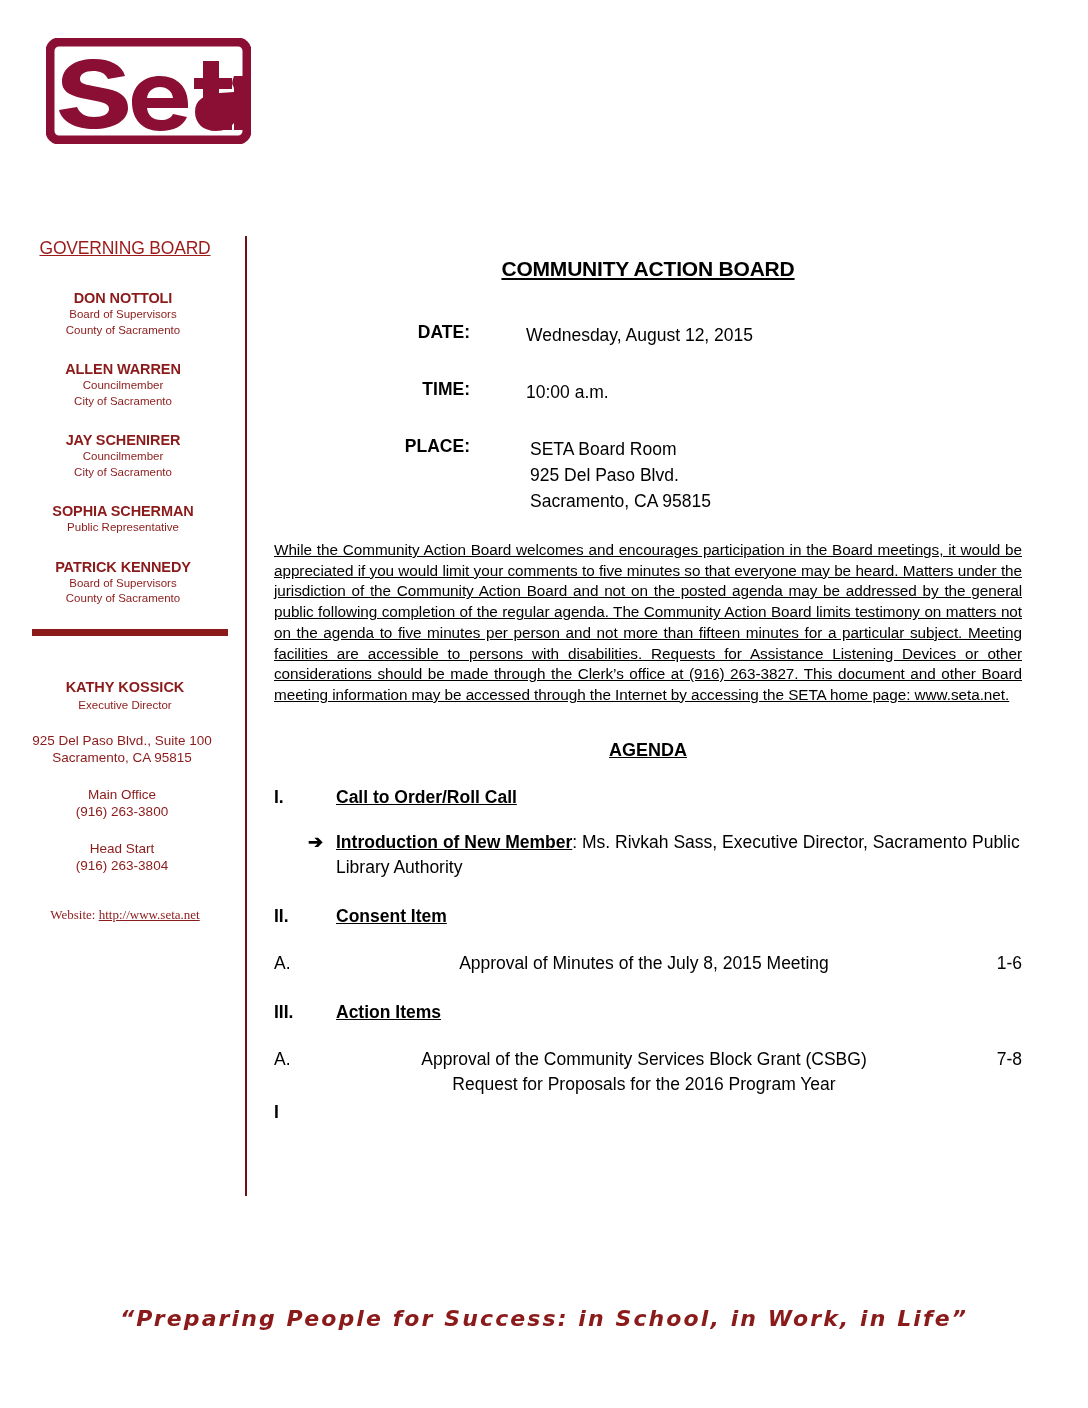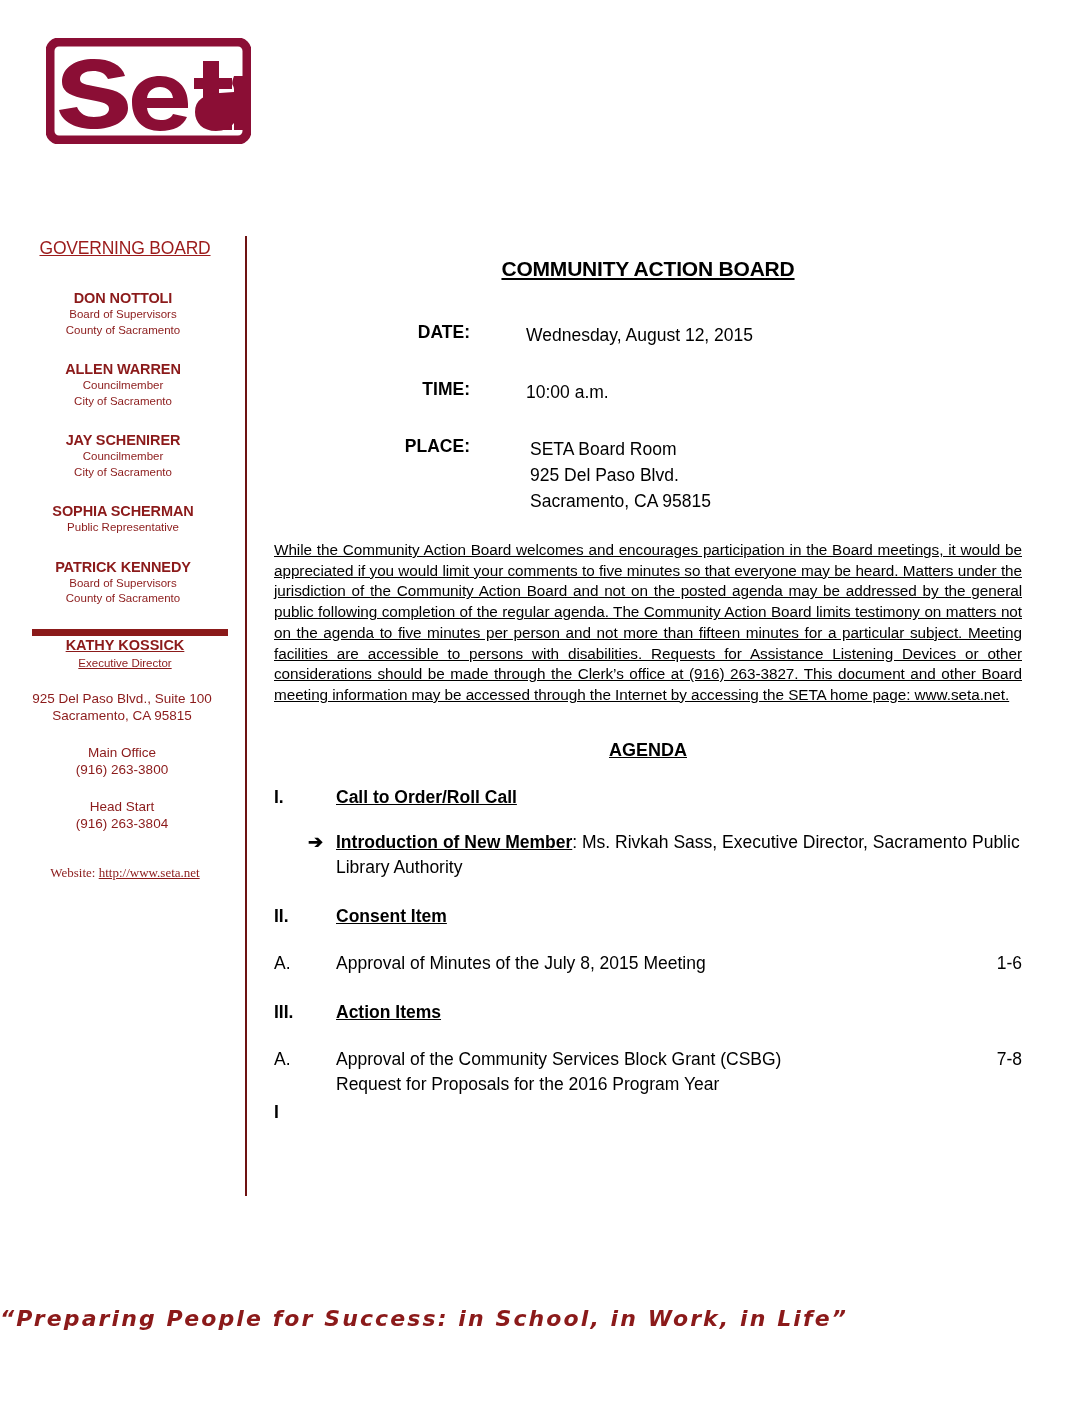--- a/index.html
+++ b/index.html
@@ -83,22 +83,22 @@
     line-height: 15.5px;
   }
   #sidebar-rule {
     margin: 18px 0 0 0;
     width: 196px;
     height: 7px;
     background: #8B1A1A;
     margin-left: 32px;
   }
   #director-block {
+    margin-top: 42px;
     padding-left: 6px;
-    text-decoration: underline;
   }
   #director-name {
     font-size: 14.5px;
     font-weight: bold;
     color: #8B1A1A;
     line-height: 19px;
   }
   #director-title {
     font-size: 11.5px;
     color: #8B1A1A;
@@ -234,39 +234,41 @@
   .agenda-item {
     display: flex;
     margin-top: 24px;
     font-size: 17.5px;
     line-height: 25px;
   }
   .agenda-item .item-letter { flex: 0 0 62px; }
   .agenda-item .item-text {
     flex: 1;
     white-space: pre-line;
+    text-align: center;
   }
   .agenda-item .item-pages {
     flex: 0 0 70px;
     text-align: right;
   }
 
   #trailing-marker {
     font-size: 17.5px;
     font-weight: bold;
     margin-top: 6px;
     line-height: 18px;
   }
 
   
   #footer-tagline {
     position: absolute;
     left: 0;
     top: 1306px;
     width: 1088px;
+    text-align: center;
     font-family: "DejaVu Sans", sans-serif;
     font-style: italic;
     font-weight: bold;
     font-size: 22px;
     letter-spacing: 2.1px;
     color: #8B1A1A;
   }
 </style>
 </head>
 <body>

